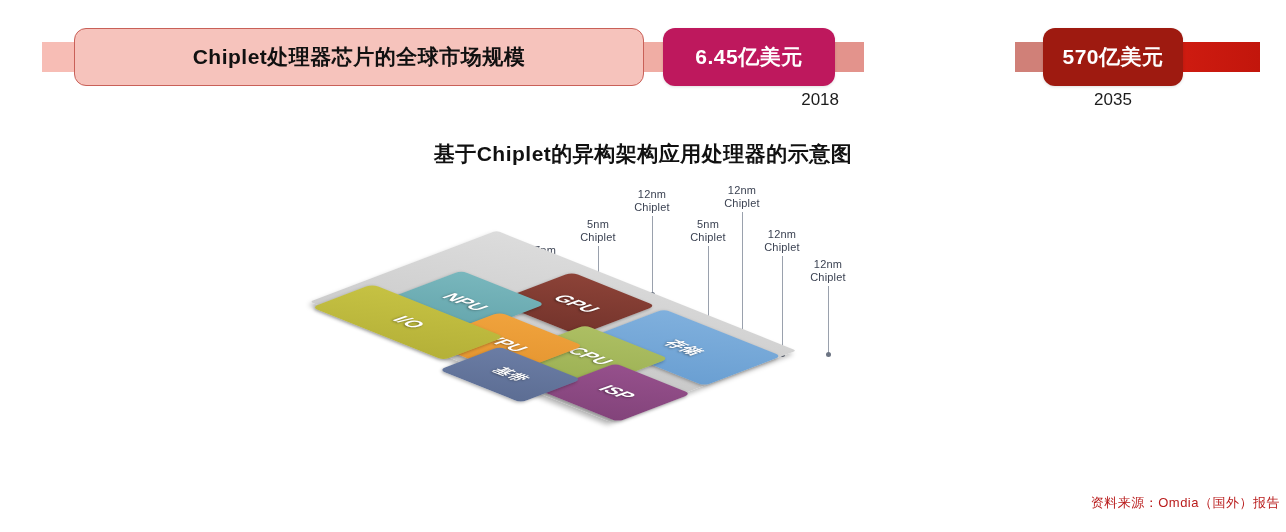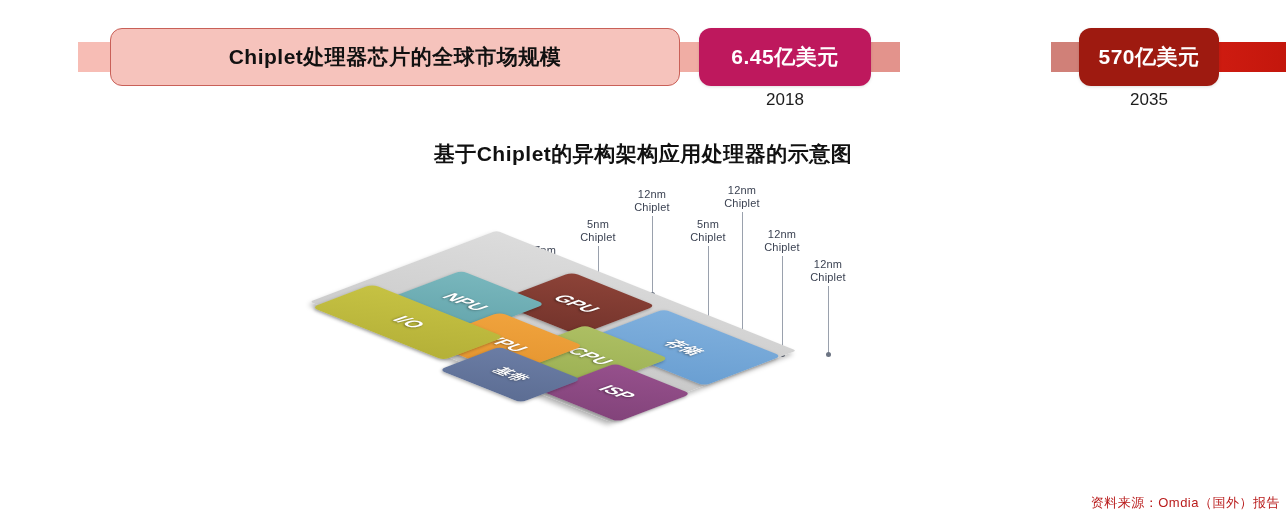--- a/index.html
+++ b/index.html
@@ -13,21 +13,20 @@
     position: relative;
   }
 
   
   .timeline {
     position: absolute;
     left: 0;
     top: 28px;
     width: 1144px;
     height: 58px;
-    margin-left: 36px;
   }
 
   .connector {
     position: absolute;
     top: 14px;
     height: 30px;
   }
   .connector-0 { left: 42px;  width: 60px;  background: #f7bdb5; }
   .connector-1 { left: 632px; width: 40px;  background: #f0ada4; }
   .connector-2 { left: 822px; width: 42px;  background: #e3938c; }
@@ -79,21 +78,21 @@
   }
 
   .tl-year {
     position: absolute;
     top: 62px;
     width: 180px;
     text-align: center;
     font-size: 17px;
     color: #1c1c1c;
   }
-  .yr-0 { left: 659px; }
+  .yr-0 { left: 659px; text-align: right; }
   .yr-1 { left: 843px; }
   .yr-2 { left: 1023px; }
 
   
   .subtitle {
     position: absolute;
     left: 0;
     top: 140px;
     width: 1286px;
     text-align: center;

